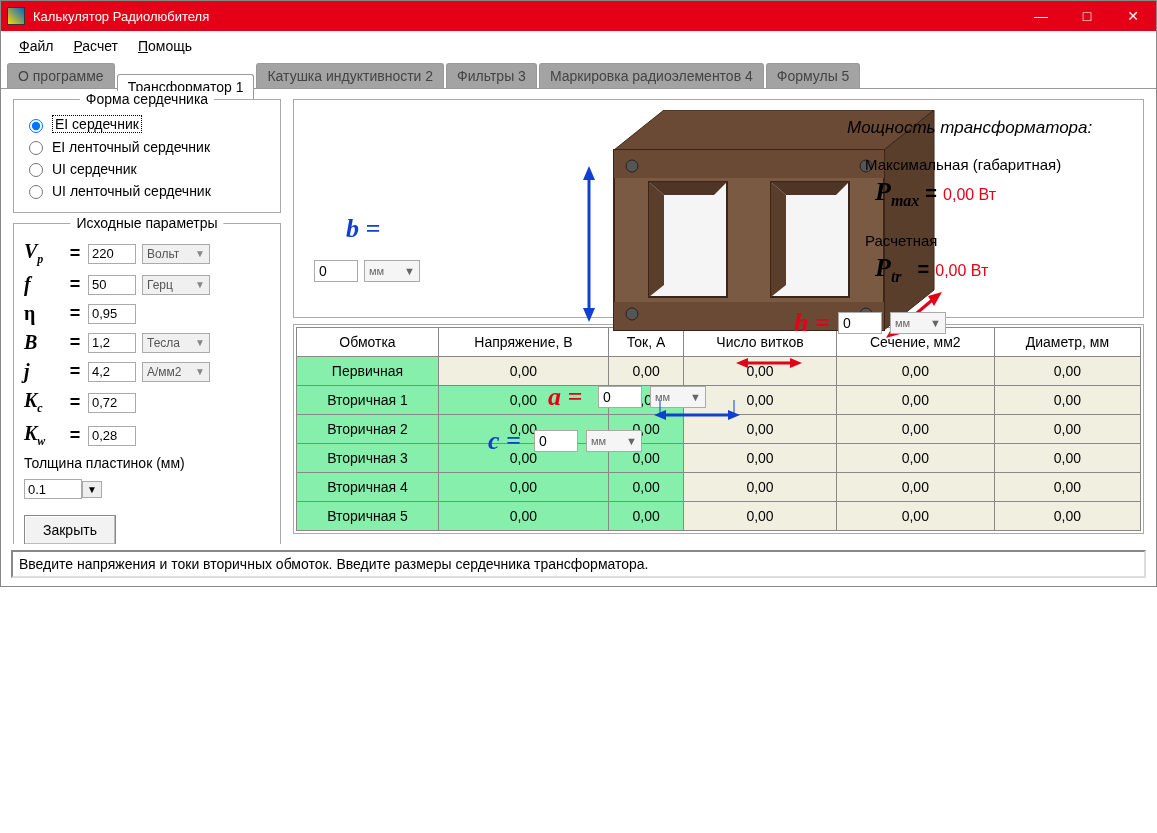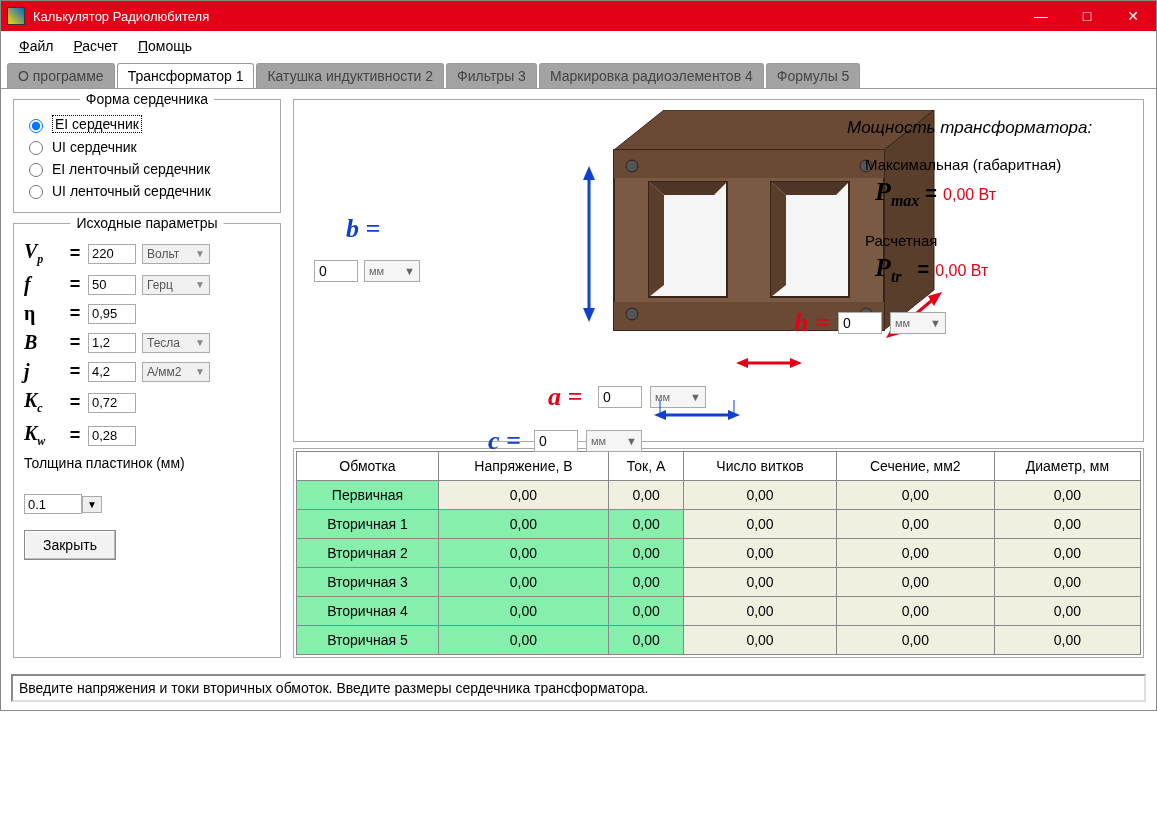--- a/index.html
+++ b/index.html
@@ -4,21 +4,21 @@
 <style>
   * { box-sizing: border-box; }
   body {
     margin: 0;
     font-family: Tahoma, Arial, sans-serif;
     font-size: 12px;
     background: #fff;
     color: #000;
     user-select: none;
   }
-  .window { width: 1157px; height: 711px; display: flex; flex-direction: column; border: 1px solid #888; }
+  .window { width: 1157px; height: 587px; display: flex; flex-direction: column; border: 1px solid #888; }
   .titlebar {
     background: #e40017;
     color: #fff;
     height: 30px;
     display: flex;
     align-items: center;
     padding: 0 0 0 6px;
     font-size: 13px;
   }
   .titlebar-icon {
@@ -51,21 +51,21 @@
     border: 1px solid #999;
     border-bottom: none;
     background: #a3a3a3;
     margin-right: 2px;
     font-size: 14px;
     border-radius: 3px 3px 0 0;
   }
   .tab.active {
     background: #fff;
     position: relative;
-    top: 0;
+    top: 11px;
   }
   .tab.inactive { color:#444; }
   .content-area {
     flex: 1;
     display: flex;
     padding: 10px 12px;
     gap: 12px;
     overflow: hidden;
   }
   .left-col { width: 268px; display: flex; flex-direction: column; gap: 10px; }
@@ -100,21 +100,21 @@
     width: 48px; height: 20px; font-size: 13px; padding: 1px 3px;
     border: 1px solid #aaa; background: #fff;
   }
   .unit-sel {
     width: 68px; height: 20px; font-size: 12px;
     border: 1px solid #aaa; background: #f0f0f0; color:#555;
     display:flex; align-items:center; padding:0 4px; justify-content:space-between;
   }
   .unit-sel .dd { font-size:10px; color:#888; }
   .plate { margin-top:4px;}
-  .plate-label{ font-size:14px; margin-bottom:23px; display:block;}
+  .plate-label{ font-size:14px; margin-bottom:8px; display:block;}
   .plate-row { display:flex; gap:0; align-items:center; margin-bottom:16px;}
   .close-btn {
     border: 1px solid #888; background:#f2f2f2;
     padding: 6px 18px; font-size:14px;
     box-shadow: inset -1px -1px #bbb, inset 1px 1px #fff;
     width:fit-content;
   }
   .viz-panel {
     border: 1px solid #aaa;
     height: 384px;
@@ -194,25 +194,25 @@
     <div class="left-col">
 
       <div class="groupbox">
         <div class="groupbox-title">Форма сердечника</div>
         <div class="radio-row sel">
           <input type="radio" checked="" style="">
           <label>EI сердечник</label>
         </div>
         <div class="radio-row">
           <input type="radio" style="">
-          <label>UI сердечник</label>
+          <label>EI ленточный сердечник</label>
         </div>
         <div class="radio-row">
           <input type="radio" style="">
-          <label>EI ленточный сердечник</label>
+          <label>UI сердечник</label>
         </div>
         <div class="radio-row">
           <input type="radio" style="">
           <label>UI ленточный сердечник</label>
         </div>
       </div>
 
       <div class="groupbox" style="flex:1">
         <div class="groupbox-title">Исходные параметры</div>
 

